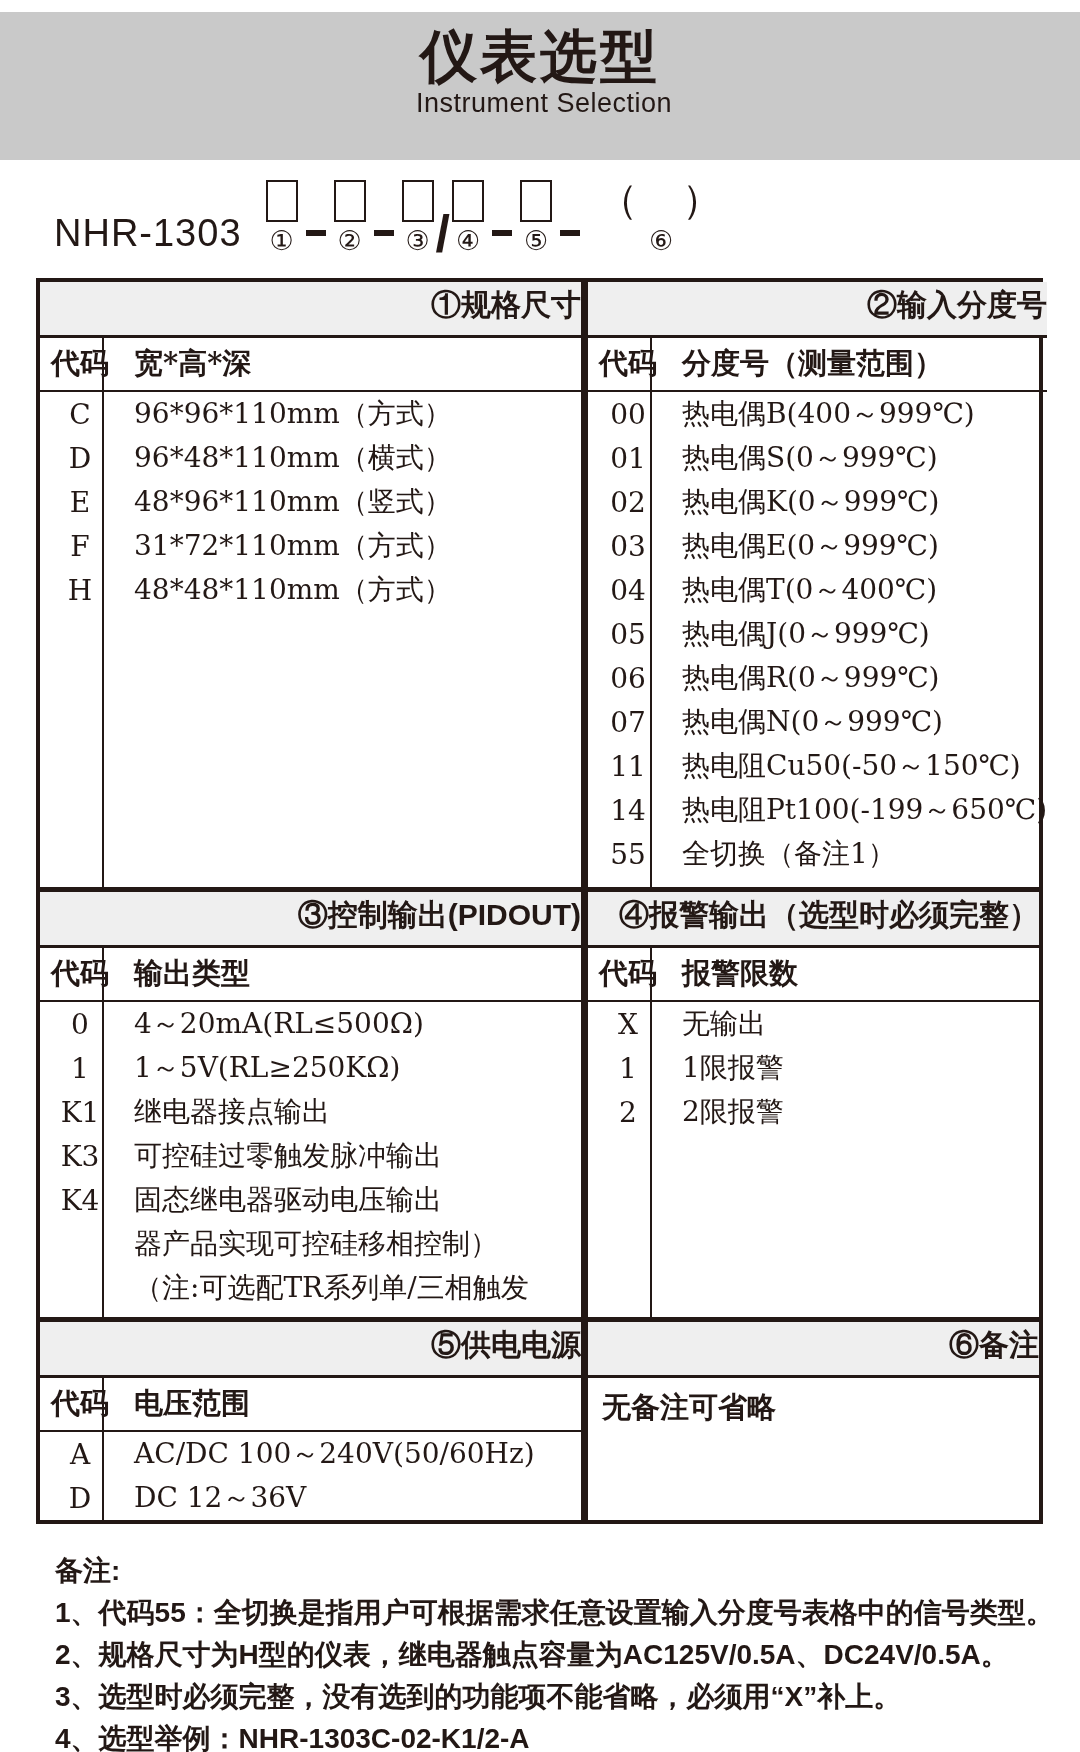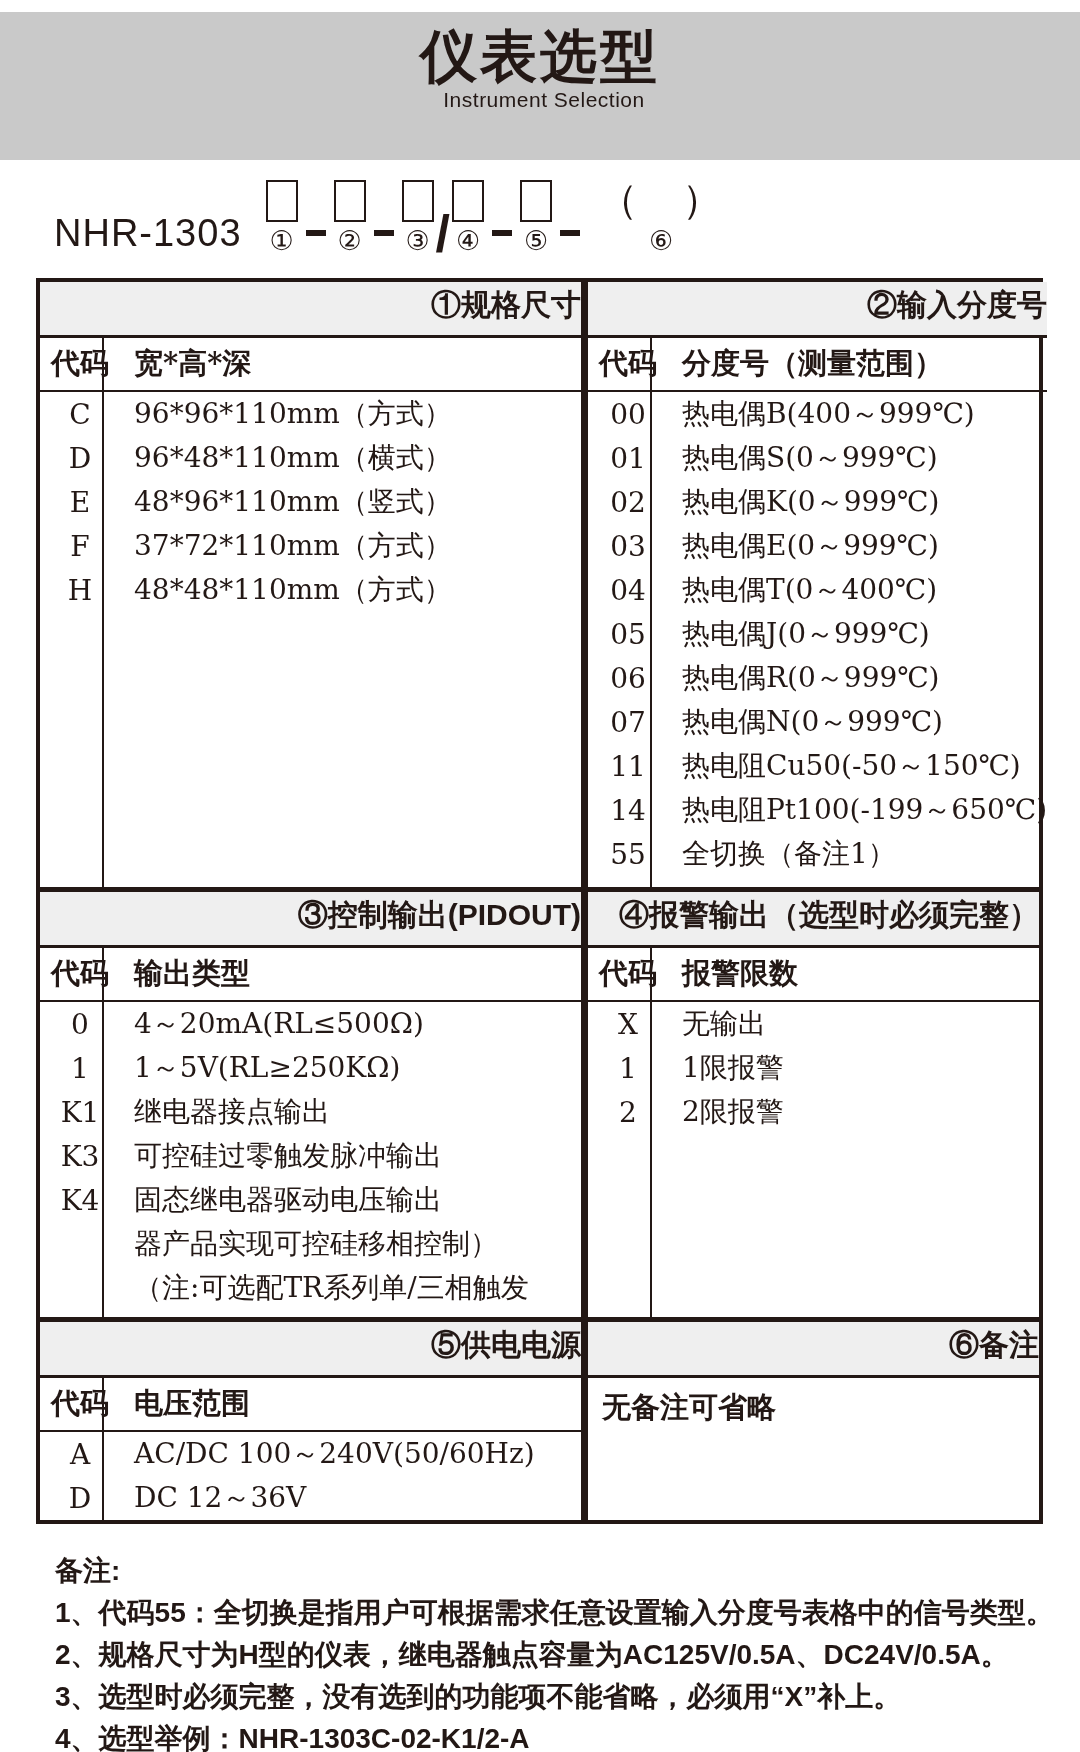--- a/index.html
+++ b/index.html
@@ -6,21 +6,21 @@
     --ink:#231815;
     --banner:#c9c9c9;
     --bar:#efefef;
   }
   *{box-sizing:border-box;margin:0;padding:0;}
   html,body{width:1080px;height:1752px;overflow:hidden;background:#ffffff;
     font-family:"Liberation Sans",sans-serif;color:var(--ink);}
   
   .banner{margin-top:12px;height:148px;background:var(--banner);text-align:center;}
   .banner .title{font-size:57px;font-weight:bold;line-height:1;padding-top:16px;letter-spacing:3px;}
-  .banner .subtitle{font-size:21px;margin-top:3px;letter-spacing:0.5px;margin-left:8px;}
+  .banner .subtitle{font-size:27px;margin-top:3px;letter-spacing:0.5px;margin-left:8px;}
   
   .model-line{margin:16px 0 0 54px;display:flex;align-items:flex-end;}
   .prefix{font-size:38px;line-height:46px;margin-right:24px;letter-spacing:1px;}
   .unit{display:flex;flex-direction:column;align-items:center;}
   .mbox{width:32px;height:42px;border:2px solid var(--ink);background:#fff;}
   .digit{font-size:27px;margin-top:4px;line-height:30px;}
   .sep{height:46px;display:flex;align-items:center;margin:0 8px;}
   .dash{width:20px;height:6px;background:var(--ink);}
   .slash{font-size:52px;line-height:44px;margin:0 2px;font-weight:bold;}
   .paren{font-size:40px;line-height:46px;letter-spacing:2px;white-space:pre;}
@@ -119,21 +119,21 @@
           <div class="drow">
               <span class="cc">D</span>
               <span class="dc">96*48*110mm（横式）</span>
             </div>
           <div class="drow">
               <span class="cc">E</span>
               <span class="dc">48*96*110mm（竖式）</span>
             </div>
           <div class="drow">
               <span class="cc">F</span>
-              <span class="dc">37*72*110mm（方式）</span>
+              <span class="dc">31*72*110mm（方式）</span>
             </div>
           <div class="drow">
               <span class="cc">H</span>
               <span class="dc">48*48*110mm（方式）</span>
             </div>
         </div>
       </div>
     </div>
     <div class="half rh">
       <div class="bar">②输入分度号</div>

